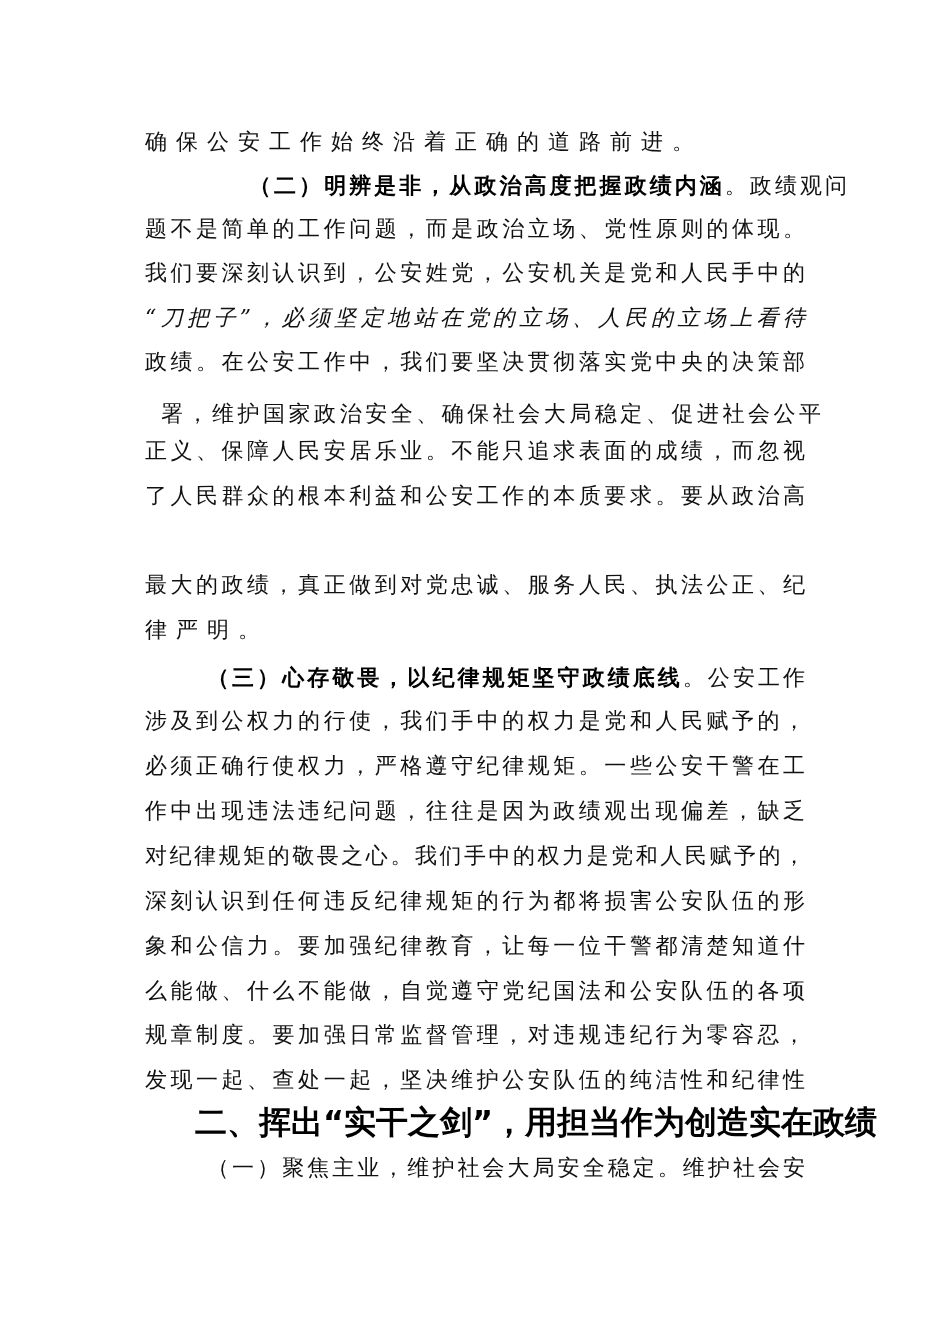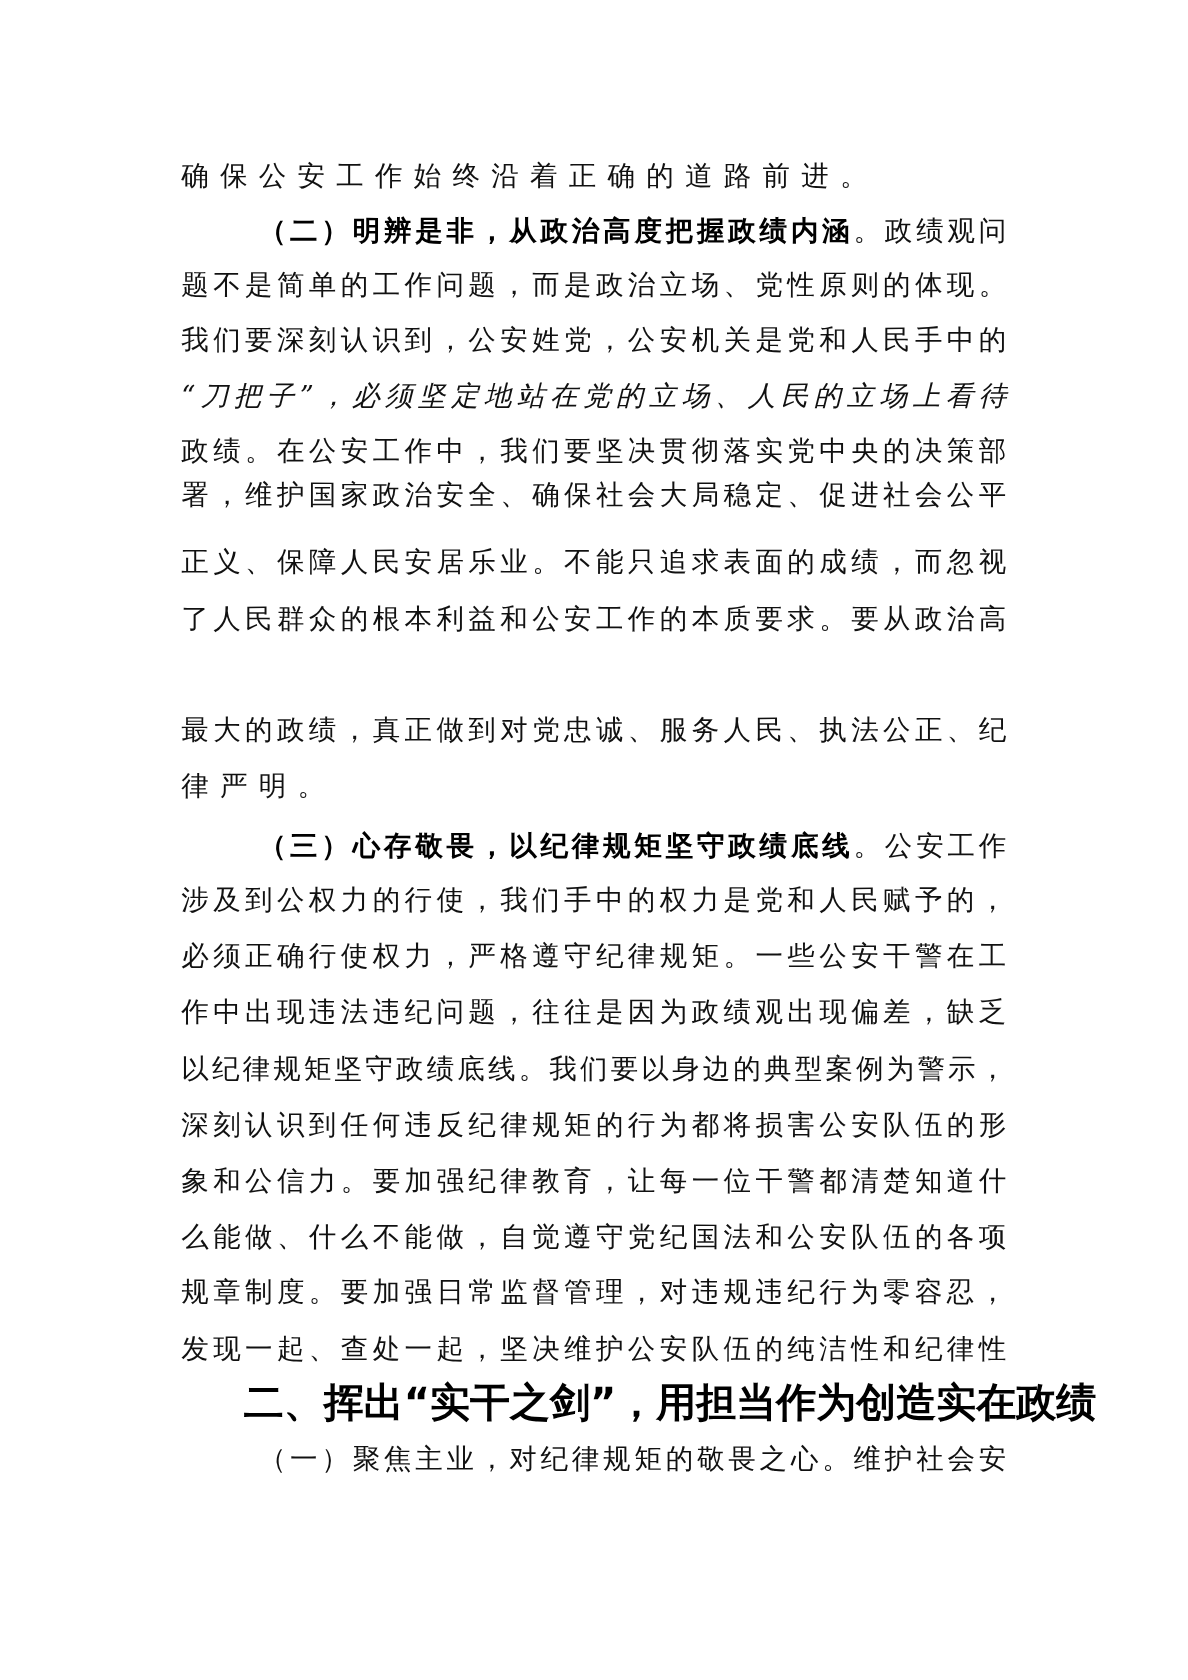--- a/index.html
+++ b/index.html
@@ -36,45 +36,45 @@
     text-align-last: justify;
   }
 </style>
 </head>
 <body>
 
 <div class="page">
 
   <div class="line short" style="top:120px;">确保公安工作始终沿着正确的道路前进。</div>
 
-  <div class="line indent" style="top:163px;">
+  <div class="line indent" style="top:163px;margin-left:42px;">
     <span class="bold">（二）明辨是非，从政治高度把握政绩内涵</span><span>。政绩观问</span>
   </div>
   <div class="line" style="top:207px;">题不是简单的工作问题，而是政治立场、党性原则的体现。</div>
   <div class="line" style="top:251px;">我们要深刻认识到，公安姓党，公安机关是党和人民手中的</div>
   <div class="line" style="top:296px;font-style:italic;">“刀把子”，必须坚定地站在党的立场、人民的立场上看待</div>
   <div class="line" style="top:340px;">政绩。在公安工作中，我们要坚决贯彻落实党中央的决策部</div>
-  <div class="line" style="top:375px;">署，维护国家政治安全、确保社会大局稳定、促进社会公平</div>
+  <div class="line" style="top:392px;margin-left:16px;">署，维护国家政治安全、确保社会大局稳定、促进社会公平</div>
   <div class="line" style="top:429px;">正义、保障人民安居乐业。不能只追求表面的成绩，而忽视</div>
   <div class="line" style="top:474px;">了人民群众的根本利益和公安工作的本质要求。要从政治高</div>
   <div class="line" style="top:563px;">最大的政绩，真正做到对党忠诚、服务人民、执法公正、纪</div>
   <div class="line short" style="top:608px;">律严明。</div>
 
   <div class="line indent" style="top:655px;">
     <span class="bold">（三）心存敬畏，以纪律规矩坚守政绩底线</span><span>。公安工作</span>
   </div>
   <div class="line" style="top:699px;">涉及到公权力的行使，我们手中的权力是党和人民赋予的，</div>
   <div class="line" style="top:744px;">必须正确行使权力，严格遵守纪律规矩。一些公安干警在工</div>
   <div class="line" style="top:789px;">作中出现违法违纪问题，往往是因为政绩观出现偏差，缺乏</div>
-  <div class="line" style="top:834px;">以纪律规矩坚守政绩底线。我们要以身边的典型案例为警示，</div>
+  <div class="line" style="top:834px;">对纪律规矩的敬畏之心。我们手中的权力是党和人民赋予的，</div>
   <div class="line" style="top:879px;">深刻认识到任何违反纪律规矩的行为都将损害公安队伍的形</div>
   <div class="line" style="top:924px;">象和公信力。要加强纪律教育，让每一位干警都清楚知道什</div>
   <div class="line" style="top:969px;">么能做、什么不能做，自觉遵守党纪国法和公安队伍的各项</div>
   <div class="line" style="top:1013px;">规章制度。要加强日常监督管理，对违规违纪行为零容忍，</div>
   <div class="line" style="top:1058px;">发现一起、查处一起，坚决维护公安队伍的纯洁性和纪律性</div>
 
   <div class="heading" style="top:1100px;">二、挥出“实干之剑”，用担当作为创造实在政绩</div>
 
   <div class="line indent" style="top:1146px;">
-    <span>（一）聚焦主业，对纪律规矩的敬畏之心</span><span>。维护社会安</span>
+    <span>（一）聚焦主业，维护社会大局安全稳定</span><span>。维护社会安</span>
   </div>
 
 </div>
 
 </body></html>

